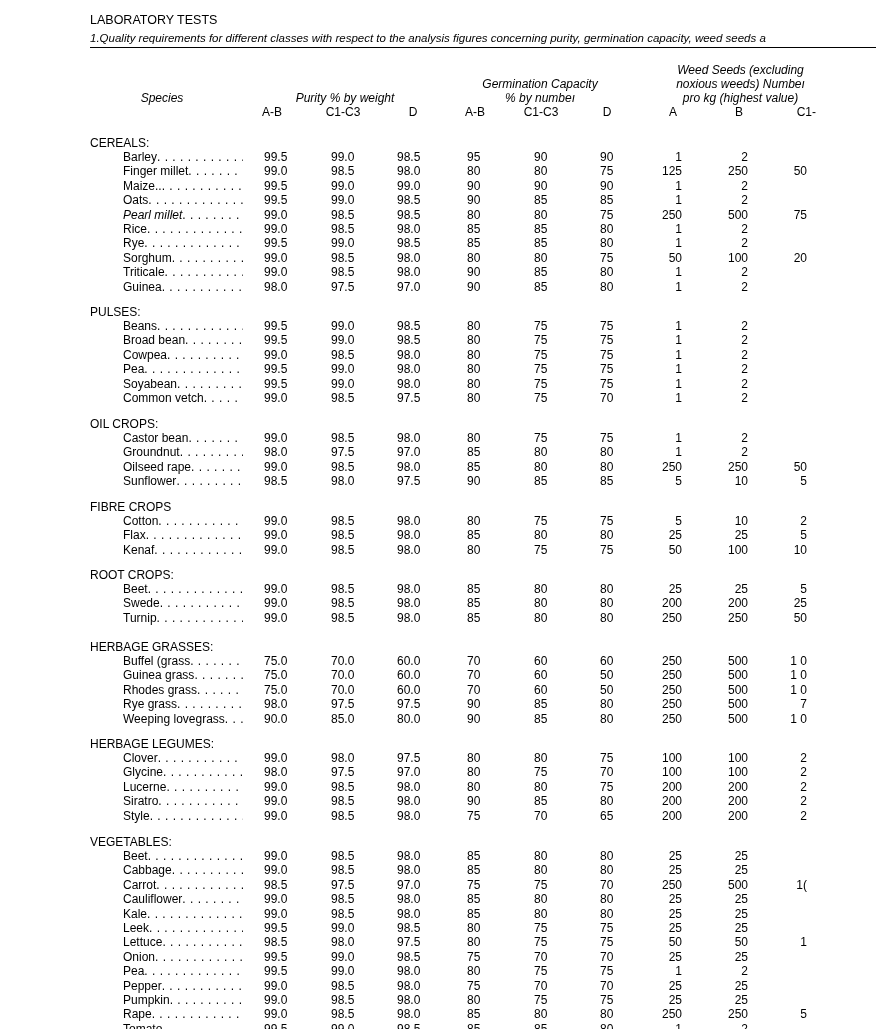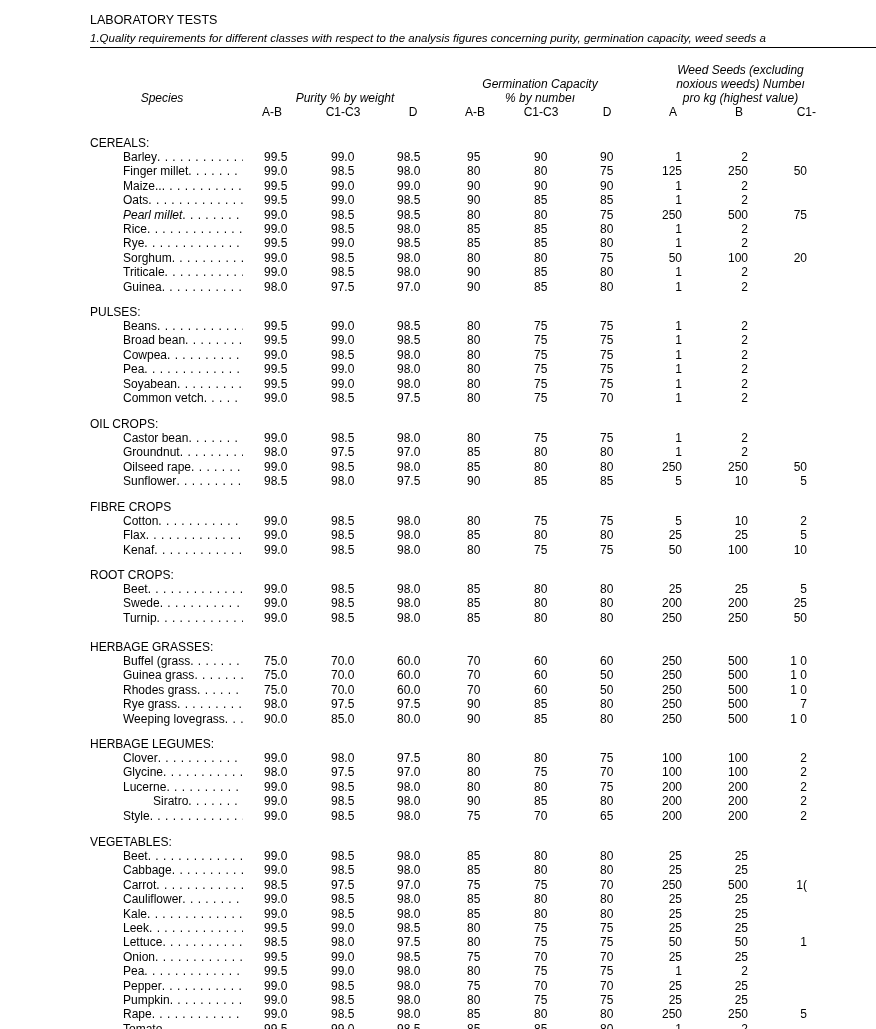--- a/index.html
+++ b/index.html
@@ -466,21 +466,21 @@
       <span class="c-pc">98.5</span>
       <span class="c-pd">98.0</span>
       <span class="c-gab">80</span>
       <span class="c-gc">80</span>
       <span class="c-gd">75</span>
       <span class="c-wa">200</span>
       <span class="c-wb">200</span>
       <span class="c-wc">2</span>
     </div>
     <div class="row" style="top: 794.2px;">
-      <span class="name"><span style="position: static; margin-left: 30px;">Siratro</span><span class="dots" style="position: static;">. . . . . . . . . . . .</span></span>
+      <span class="name"><span style="position: static;">Siratro</span><span class="dots" style="position: static;">. . . . . . . . . . . .</span></span>
       <span class="c-pab">99.0</span>
       <span class="c-pc">98.5</span>
       <span class="c-pd">98.0</span>
       <span class="c-gab">90</span>
       <span class="c-gc">85</span>
       <span class="c-gd">80</span>
       <span class="c-wa">200</span>
       <span class="c-wb">200</span>
       <span class="c-wc">2</span>
     </div>

